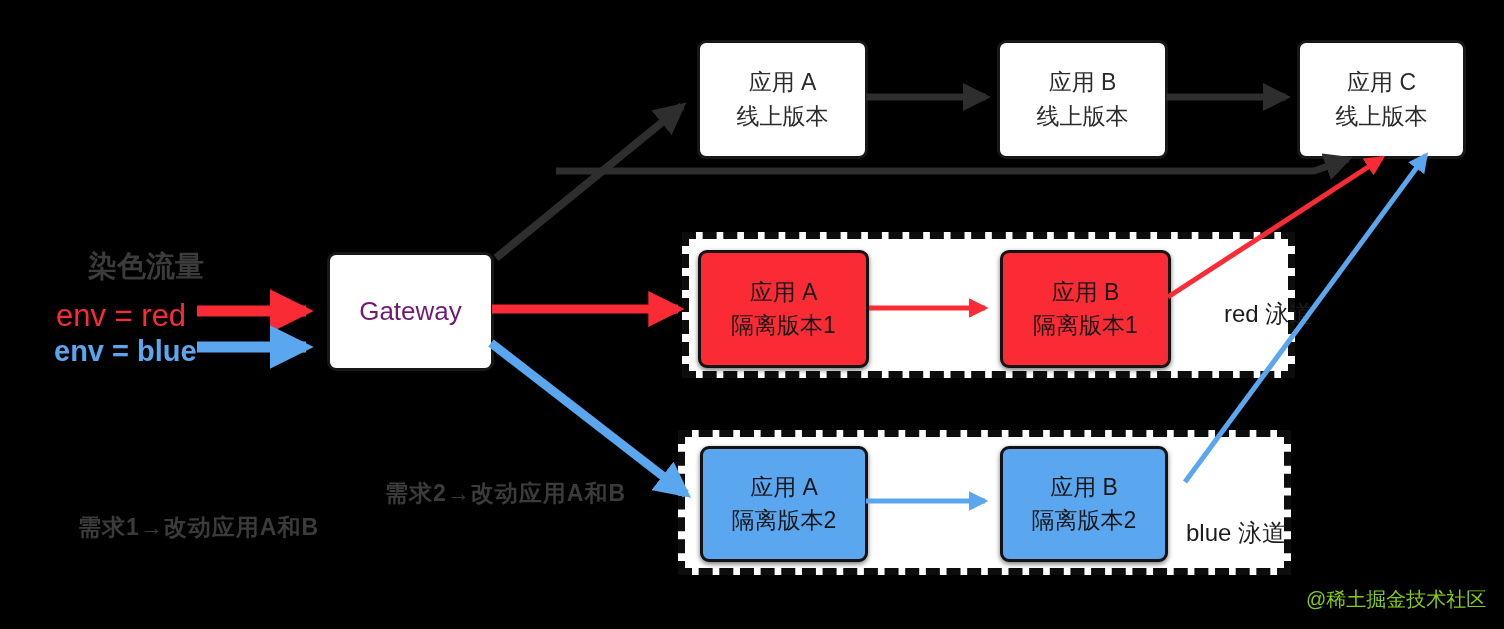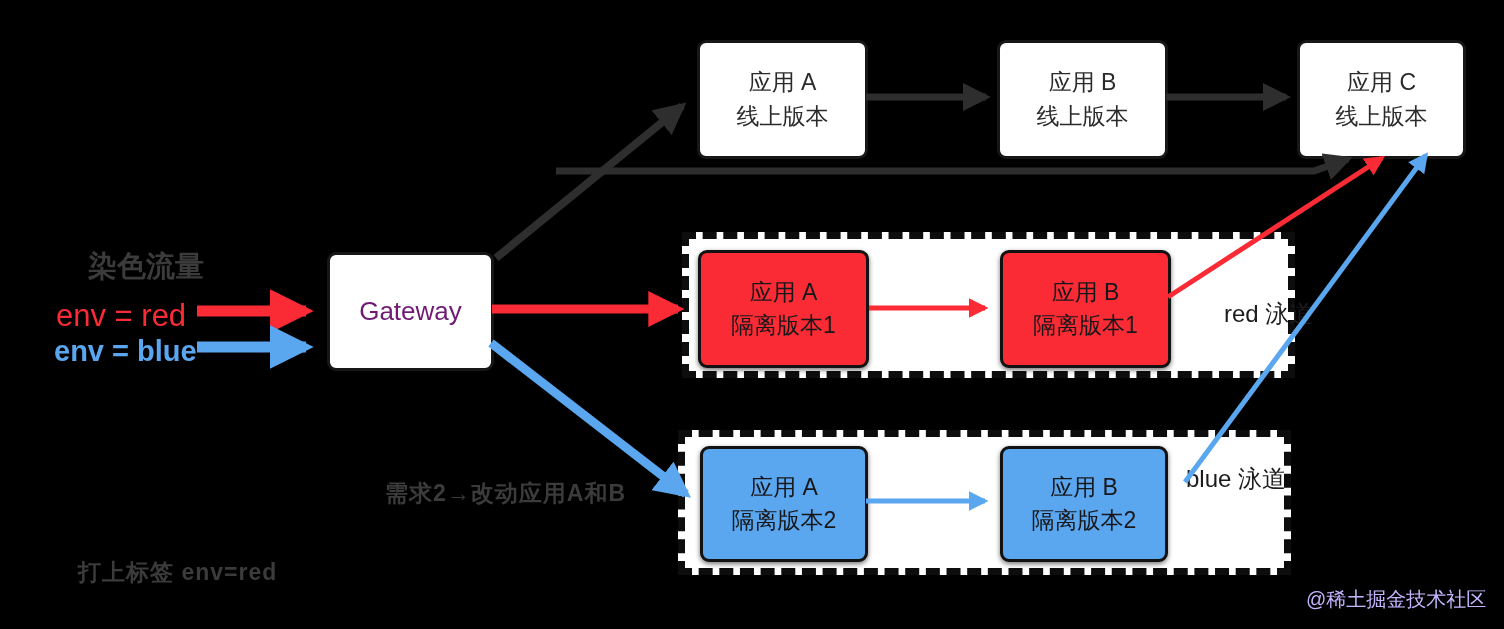--- a/index.html
+++ b/index.html
@@ -34,21 +34,21 @@
   .tag-red{position:absolute;left:56px;top:298px;font-size:31px;font-weight:normal;color:var(--red,#fa2b35);z-index:2;white-space:nowrap;}
   .tag-blue{position:absolute;left:54px;top:335px;font-size:29px;font-weight:bold;color:var(--blue,#5aa7ef);z-index:2;white-space:nowrap;}
 
   .note{position:absolute;font-size:23px;font-weight:bold;color:var(--muted-text,#3a3a3a);z-index:2;white-space:nowrap;letter-spacing:1px;}
   .note.n1a{left:78px;top:512px;}
   .note.n1b{left:78px;top:557px;}
   .note.n2a{left:385px;top:478px;}
   .note.n2b{left:385px;top:554px;}
 
   .watermark{
-    position:absolute;left:1306px;top:586px;font-size:20px;color:#c4b5fd;z-index:6;
+    position:absolute;left:1306px;top:586px;font-size:20px;color:#84cc16;z-index:6;
     text-shadow:0 1px 3px rgba(0,0,0,.8);white-space:nowrap;
   }
 </style>
 </head>
 <body>
 
 <div class="stage">
 
   <svg class="wires" width="1504" height="629" viewBox="0 0 1504 629">
     <defs>
@@ -109,24 +109,24 @@
 
   <div class="lane" style="left:678px;top:430px;width:613px;height:145px;"></div>
   <div class="node blue" style="left:700px;top:446px;width:162px;height:110px;">
     <div>应用 A</div>
     <div>隔离版本2</div>
   </div>
   <div class="node blue" style="left:1000px;top:446px;width:162px;height:110px;">
     <div>应用 B</div>
     <div>隔离版本2</div>
   </div>
-  <div class="lane-label" style="left:1186px;top:463px;">blue 泳道</div>
+  <div class="lane-label" style="left:1186px;top:517px;">blue 泳道</div>
 
   <div class="tag-heading">染色流量</div>
   <div class="tag-red">env = red</div>
   <div class="tag-blue">env = blue</div>
 
-  <div class="note n1b">打上标签 env=red</div>
+  <div class="note n1a">需求1→改动应用A和B</div>
   <div class="note n2a">需求2→改动应用A和B</div>
 
   <div class="watermark">@稀土掘金技术社区</div>
 
 </div>
 
 </body></html>

